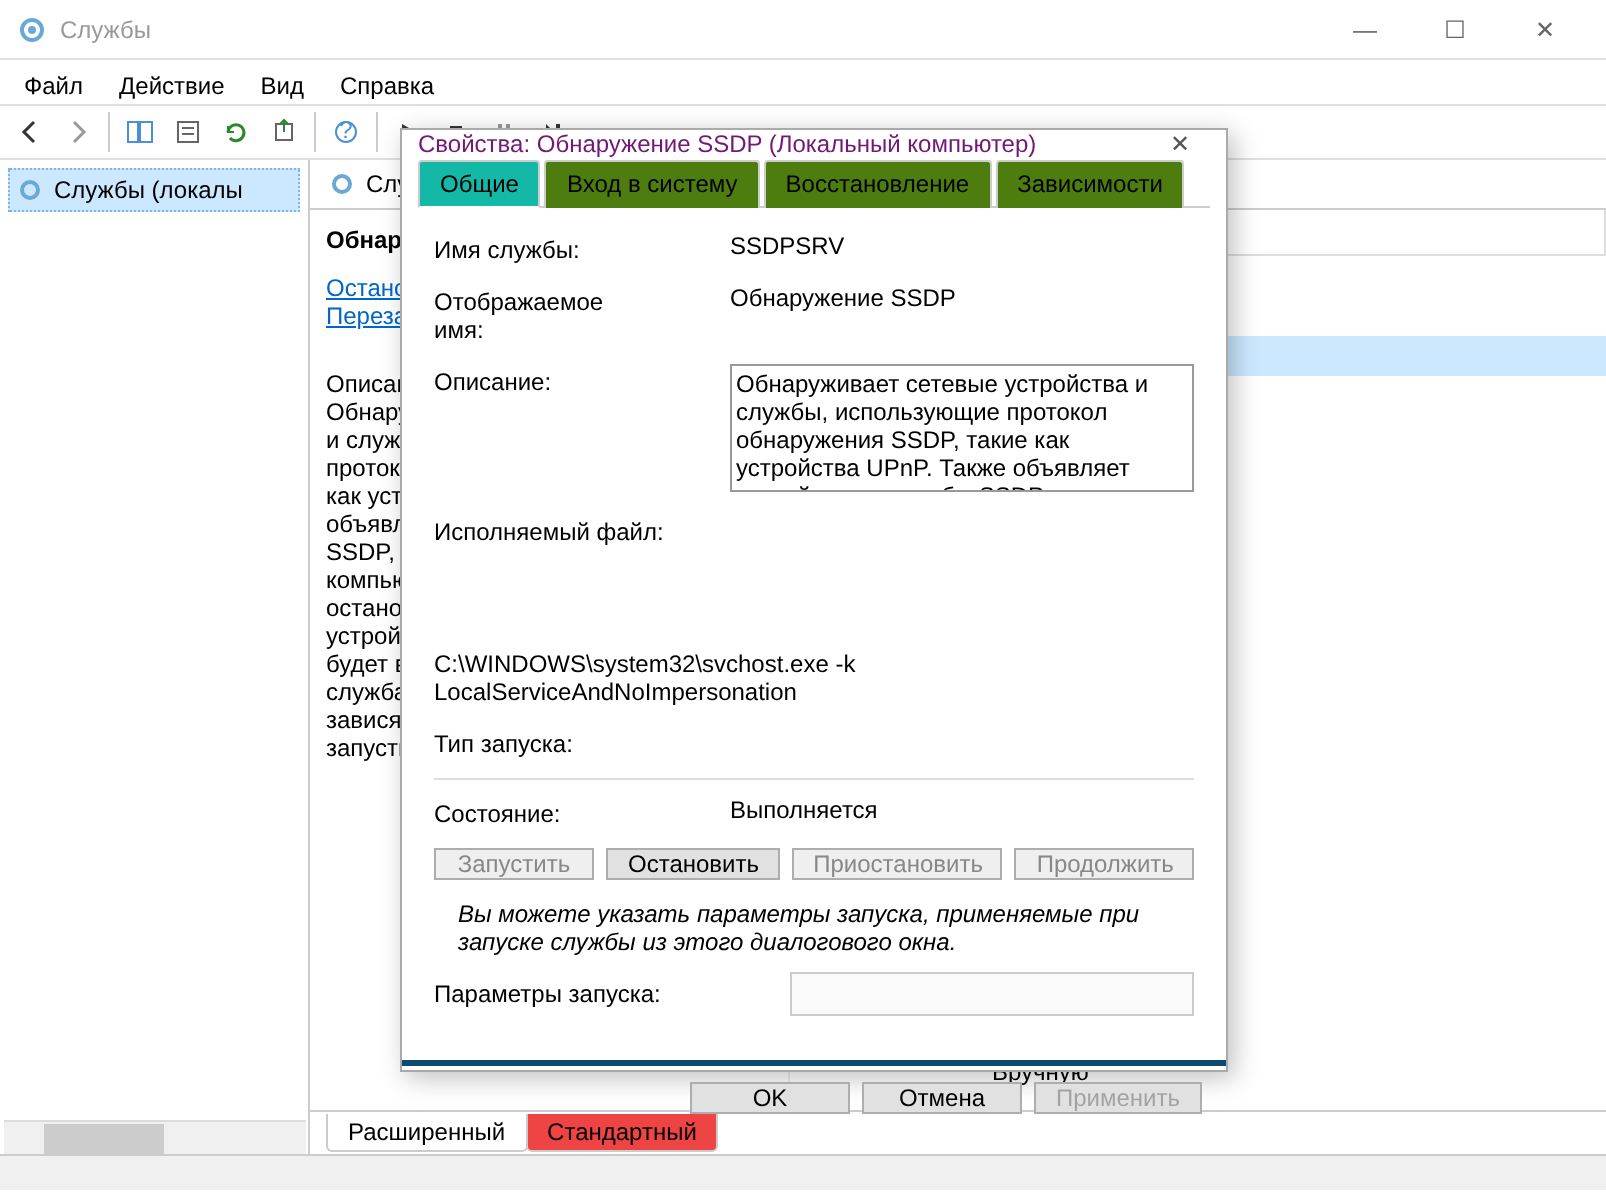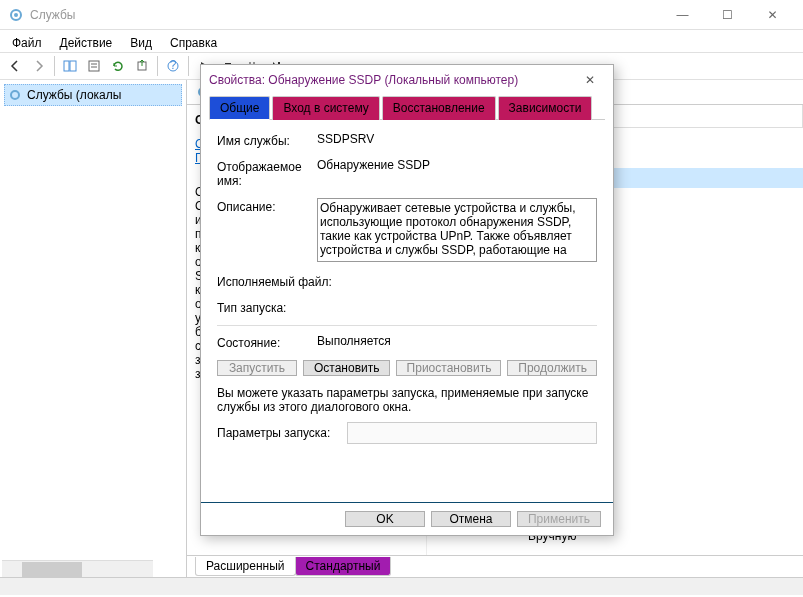--- a/index.html
+++ b/index.html
@@ -11,21 +11,21 @@
 .titlebar .winbtn { width: 45px; height: 29px; display: flex; align-items: center; justify-content: center; color: #666; cursor: pointer; }
 
 .menubar { height: 22px; display: flex; align-items: flex-end; padding: 0 4px; gap: 2px; }
 .menubar .menu { padding: 2px 8px; cursor: pointer; }
 
 .toolbar { height: 28px; display: flex; align-items: center; padding: 2px 4px; gap: 2px; border-top: 1px solid #e0e0e0; border-bottom: 1px solid #e0e0e0; }
 .toolbar .tbtn { width: 22px; height: 22px; display: flex; align-items: center; justify-content: center; border: 1px solid transparent; cursor: pointer; }
 .toolbar .sep { width: 1px; height: 20px; background: #ccc; margin: 0 2px; }
 
 .body { display: flex; height: calc(100% - 100px); }
-.leftpane { width: 187px; border-right: 1px solid #ccc; padding: 4px; }
+.leftpane { width: 155px; border-right: 1px solid #ccc; padding: 4px; }
 .leftpane .node { display: flex; align-items: center; padding: 2px; background: #cce8ff; border: 1px dotted #7eb4ea; }
 .leftpane .node .icon { width: 16px; height: 16px; margin-right: 4px; }
 
 .rightpane { flex: 1; display: flex; flex-direction: column; overflow: hidden; }
 .rightpane .header { padding: 4px 8px; display: flex; align-items: center; border-bottom: 1px solid #ccc; }
 .rightpane .header .icon { width: 16px; height: 16px; margin-right: 4px; }
 
 .content { flex: 1; display: flex; overflow: hidden; }
 .detailpane { width: 240px; padding: 8px; border-right: 1px solid #eee; overflow: hidden; }
 .detailpane .svc-title { font-weight: bold; margin-bottom: 10px; }
@@ -34,47 +34,47 @@
 
 .listpane { flex: 1; overflow: hidden; }
 .listhead { display: flex; background: #fff; border-bottom: 1px solid #ddd; }
 .listhead .col { padding: 4px 6px; border-right: 1px solid #ddd; }
 .listrows .row { display: flex; height: 20px; }
 .listrows .row.sel { background: #cce8ff; }
 .listrows .row .cell { padding: 1px 6px; white-space: nowrap; overflow: hidden; }
 
 .bottomtabs { height: 22px; border-top: 1px solid #ccc; display: flex; align-items: center; padding-left: 8px; background: #fff; }
 .bottomtabs .tab { padding: 2px 10px; border: 1px solid #ccc; border-top: none; border-radius: 0 0 3px 3px; margin-right: -1px; background: #fff; cursor: pointer; position: relative; }
-.bottomtabs .tab.inactive { background: #a21caf; }
+.bottomtabs .tab.inactive { background: #ef4444; }
 
 .statusbar { height: 18px; border-top: 1px solid #ccc; background: #f0f0f0; }
 
 
 .hscroll { height: 17px; background: #f0f0f0; border-top: 1px solid #ddd; display: flex; align-items: center; }
 .hscroll .thumb { height: 15px; width: 60px; background: #ccc; margin-left: 20px; }
 
 
 .dialog { position: absolute; left: 200px; top: 64px; width: 414px; height: 472px; background: #fff; border: 1px solid #aaa; box-shadow: 3px 3px 12px rgba(0,0,0,0.25); display: flex; flex-direction: column; }
 .dialog .dtitle { height: 30px; display: flex; align-items: center; padding: 0 8px; }
 .dialog .dtitle .txt { flex: 1; color: #701a75; }
 .dialog .dtitle .close { width: 30px; text-align: center; cursor: pointer; color: #555; }
 .dialog .tabs { display: flex; border-bottom: 1px solid #ccc; margin: 0 8px; }
-.dialog .tabs .tab { padding: 4px 10px; border: 1px solid #ccc; border-bottom: none; margin-right: 2px; background: #be185d; cursor: pointer; border-radius: 2px 2px 0 0; position: relative; top: 1px; }
-.dialog .tabs .tab.active { background: #1d4ed8; border-bottom: 1px solid #fff; }
+.dialog .tabs .tab { padding: 4px 10px; border: 1px solid #ccc; border-bottom: none; margin-right: 2px; background: #4d7c0f; cursor: pointer; border-radius: 2px 2px 0 0; position: relative; top: 1px; }
+.dialog .tabs .tab.active { background: #14b8a6; border-bottom: 1px solid #fff; }
 .dialog .pane { flex: 1; padding: 12px 16px; }
-.dialog .frow { display: flex; margin-bottom: 10px; align-items: flex-start; }
+.dialog .frow { display: flex; margin-bottom: 10px; align-items: flex-start; gap: 48px; }
 .dialog .frow .lbl { width: 100px; color: #000; padding-top: 2px; }
 .dialog .frow .val { flex: 1; }
 .dialog textarea { width: 100%; height: 64px; font: inherit; resize: none; border: 1px solid #999; padding: 2px; }
 .dialog select { width: 100%; height: 22px; border: 1px solid #7a7a7a; background: #e9e9e9; padding: 0 4px; }
 .dialog input[type=text] { border: 1px solid #ccc; height: 22px; padding: 0 4px; }
 .dialog .svcbtns { display: flex; gap: 6px; margin: 10px 0; }
 .dialog .svcbtns button, .dialog .dlgbtns button { height: 16px; padding: 0 10px; border: 1px solid #adadad; background: #e1e1e1; cursor: pointer; min-width: 80px; }
 .dialog .svcbtns button:disabled { color: #888; background: #efefef; }
-.dialog .dlgbtns { display: flex; justify-content: flex-end; gap: 6px; padding: 8px 12px; border-top: 1px solid #0c4a6e; }
+.dialog .dlgbtns { display: flex; justify-content: flex-end; gap: 6px; padding: 8px 12px; border-top: 3px solid #0c4a6e; }
 .dialog hr { border: none; border-top: 1px solid #ddd; margin: 8px 0; }
 
 svg { display: block; }
 </style>
 </head>
 <body>
 
 <div class="titlebar">
   <span class="icon">
     <svg width="16" height="16" viewBox="0 0 16 16">
@@ -335,36 +335,37 @@
     <div class="frow">
       <div class="lbl">Отображаемое имя:</div>
       <div class="val">Обнаружение SSDP</div>
     </div>
     <div class="frow">
       <div class="lbl">Описание:</div>
       <div class="val"><textarea readonly="" style="">Обнаруживает сетевые устройства и службы, использующие протокол обнаружения SSDP, такие как устройства UPnP. Также объявляет устройства и службы SSDP, работающие на</textarea></div>
     </div>
     <div class="frow" style="flex-direction:column">
       <div>Исполняемый файл:</div>
+      <div style="margin-top:4px;">C:\WINDOWS\system32\svchost.exe -k LocalServiceAndNoImpersonation</div>
     </div>
     <div class="frow" style="align-items:center">
       <div class="lbl">Тип запуска:</div>
     </div>
     <hr>
     <div class="frow">
       <div class="lbl">Состояние:</div>
       <div class="val">Выполняется</div>
     </div>
     <div class="svcbtns">
       <button disabled="">Запустить</button>
       <button>Остановить</button>
       <button disabled="">Приостановить</button>
       <button disabled="">Продолжить</button>
     </div>
-    <div style="margin:8px 0;">Вы можете указать параметры запуска, применяемые при запуске службы из этого диалогового окна.</div>
+    <div style="margin:8px 12px;font-style:italic;">Вы можете указать параметры запуска, применяемые при запуске службы из этого диалогового окна.</div>
     <div class="frow" style="align-items:center">
       <div style="width:130px">Параметры запуска:</div>
       <input type="text" disabled="" style="flex: 1 1 0%;">
     </div>
   </div>
   <div class="dlgbtns">
     <button>OK</button>
     <button>Отмена</button>
     <button disabled="">Применить</button>
   </div>

